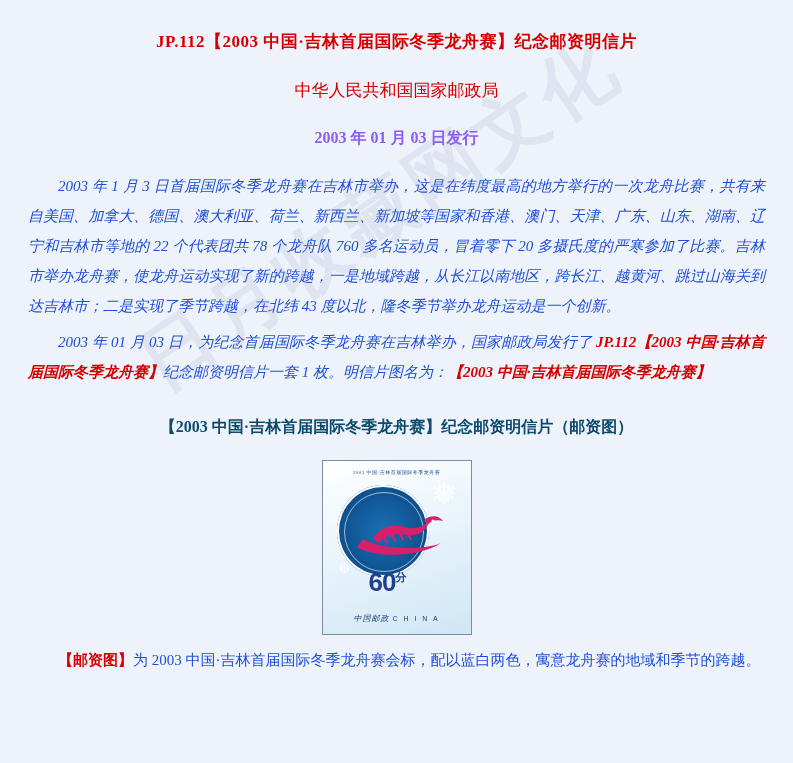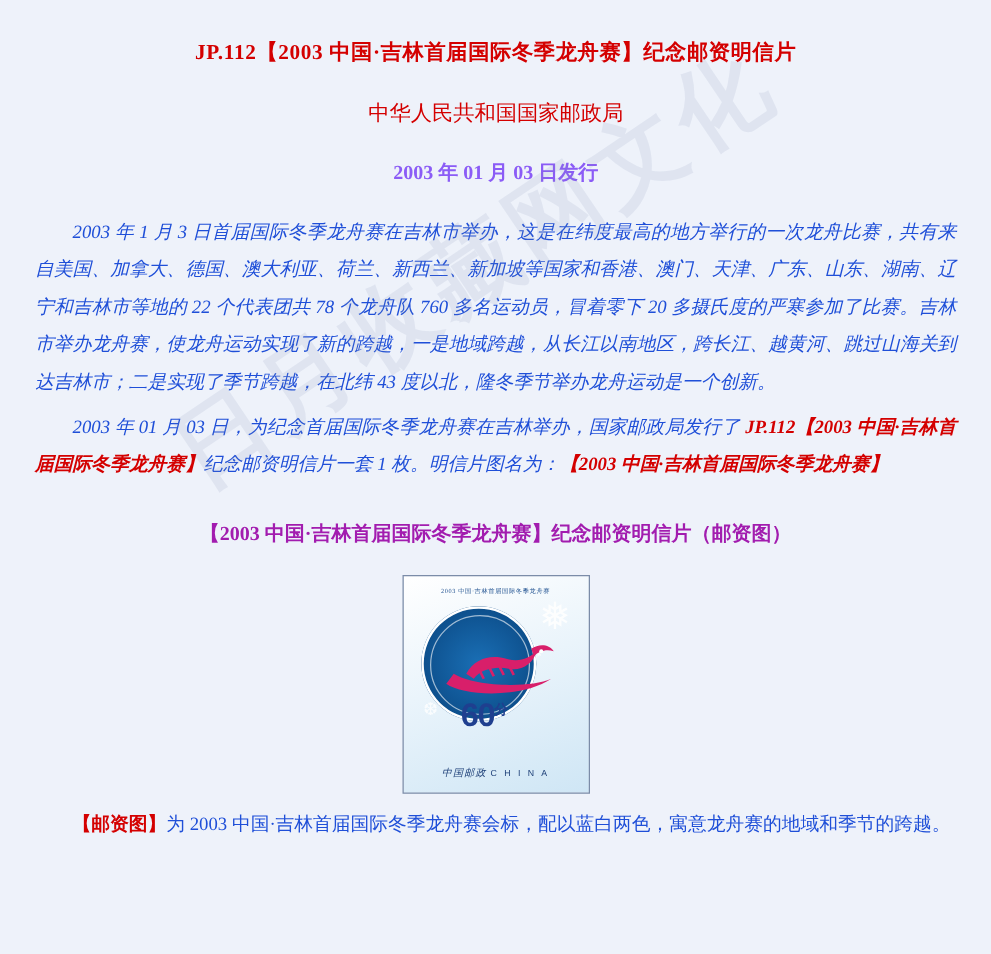--- a/index.html
+++ b/index.html
@@ -70,21 +70,21 @@
   }
   .body-text.second {
     margin-top: 6px;
   }
   .hl {
     color: #d40000;
     font-weight: bold;
   }
   .stamp-caption {
     text-align: center;
-    color: #a21caf;
+    color: #0c4a6e;
     font-weight: bold;
     font-size: 16px;
     margin-top: 30px;
   }
   .stamp-wrap {
     display: flex;
     justify-content: center;
     margin-top: 22px;
   }
   .stamp {
@@ -140,21 +140,21 @@
   .dragon {
     position: absolute;
     left: 30px;
     top: 52px;
     width: 92px;
     height: 48px;
   }
   .value {
     position: absolute;
     left: 46px;
-    bottom: 46px;
+    bottom: 36px;
     font-family: "Liberation Sans", sans-serif;
     font-weight: bold;
     font-size: 26px;
     color: #1f3f8f;
     letter-spacing: -1px;
   }
   .value .unit {
     font-size: 11px;
     vertical-align: super;
   }

